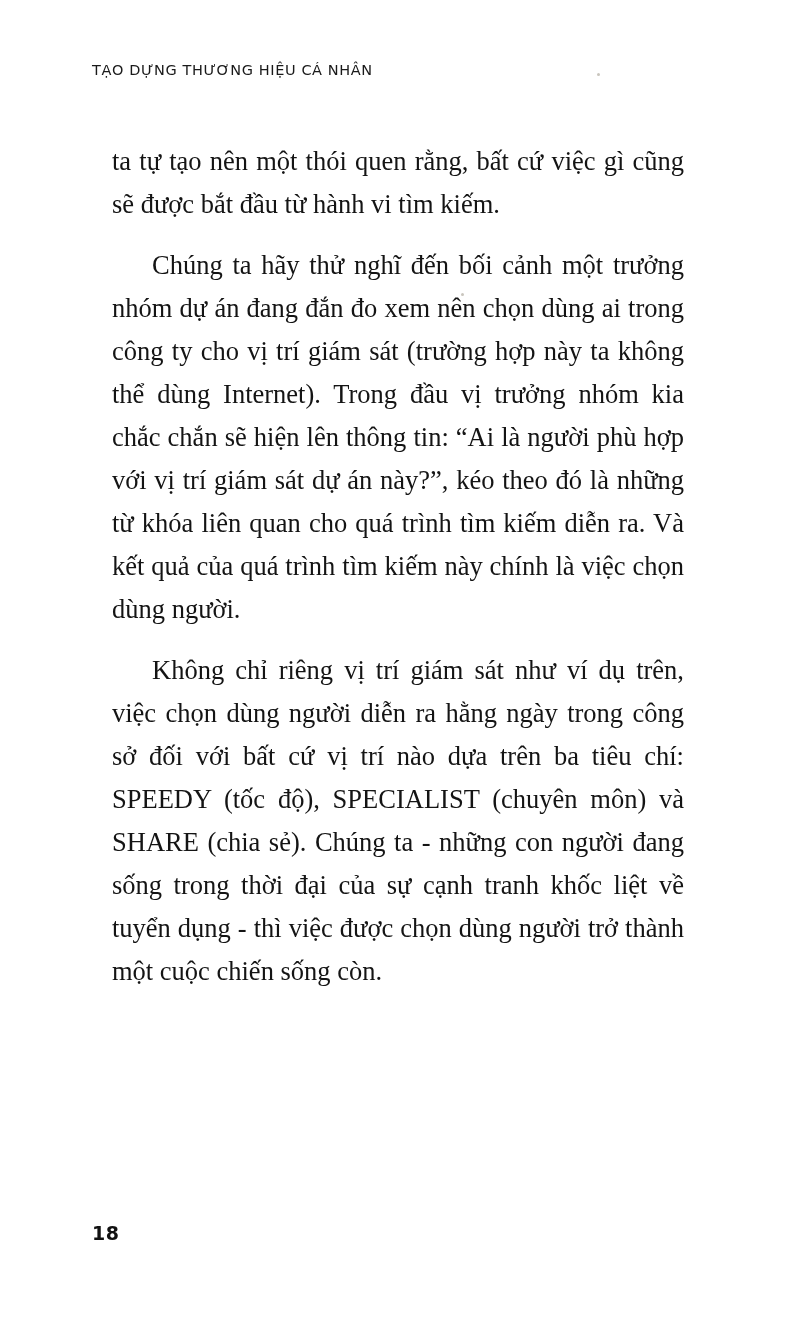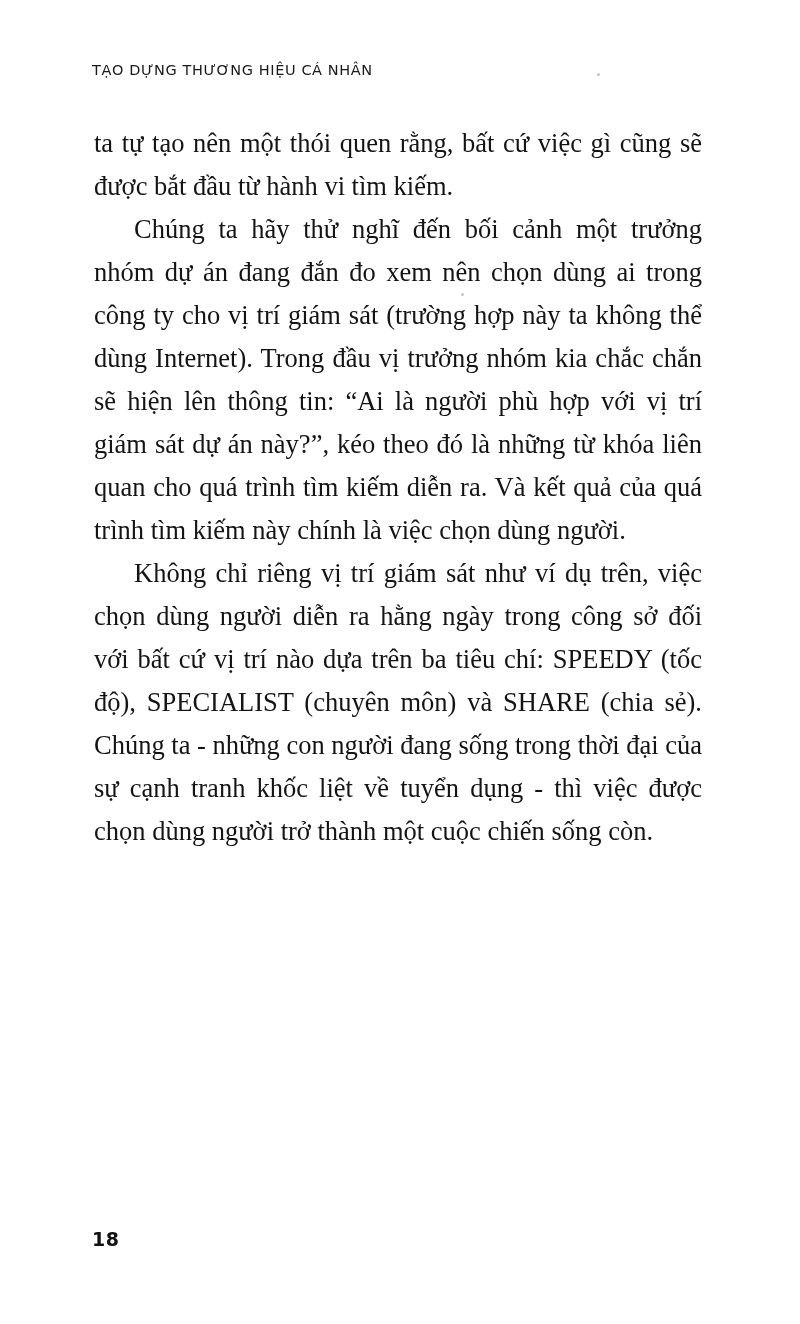--- a/index.html
+++ b/index.html
@@ -40,35 +40,34 @@
     left: 94px;
     top: 122px;
     width: 608px;
     font-size: 26.5px;
     line-height: 43px;
     text-align: justify;
     text-justify: inter-word;
     color: #141414;
   }
   .body-text p {
-    margin: 0;
+    margin: 18px;
   }
   .body-text p.indent {
     text-indent: 40px;
   }
   .folio {
     position: absolute;
     left: 92px;
     top: 1222px;
     font-family: "DejaVu Sans", sans-serif;
     font-size: 19px;
     font-weight: 700;
     color: #111111;
     letter-spacing: 0.5px;
-    margin-top: 6px;
   }
   .speck {
     position: absolute;
     background: #c9c5bd;
     border-radius: 50%;
   }
 </style>
 </head>
 <body>
 

